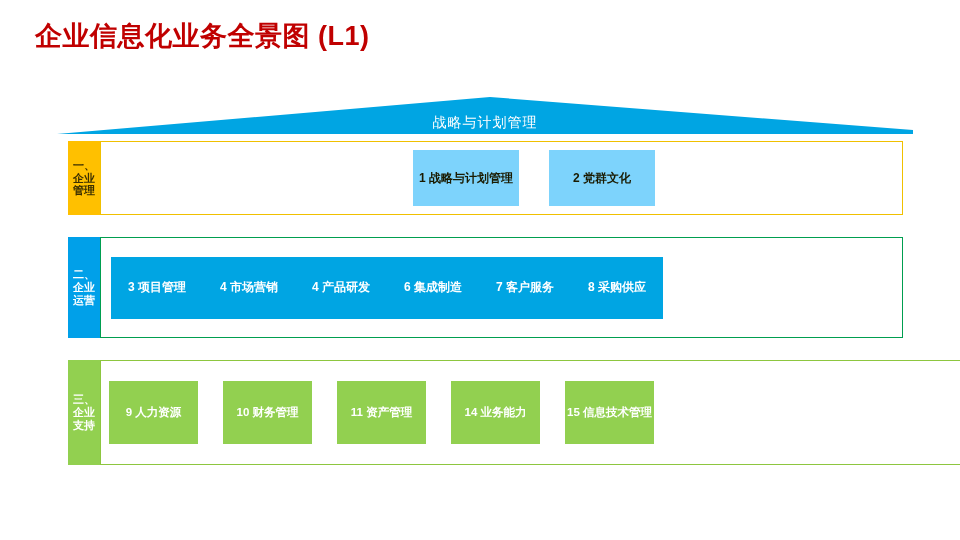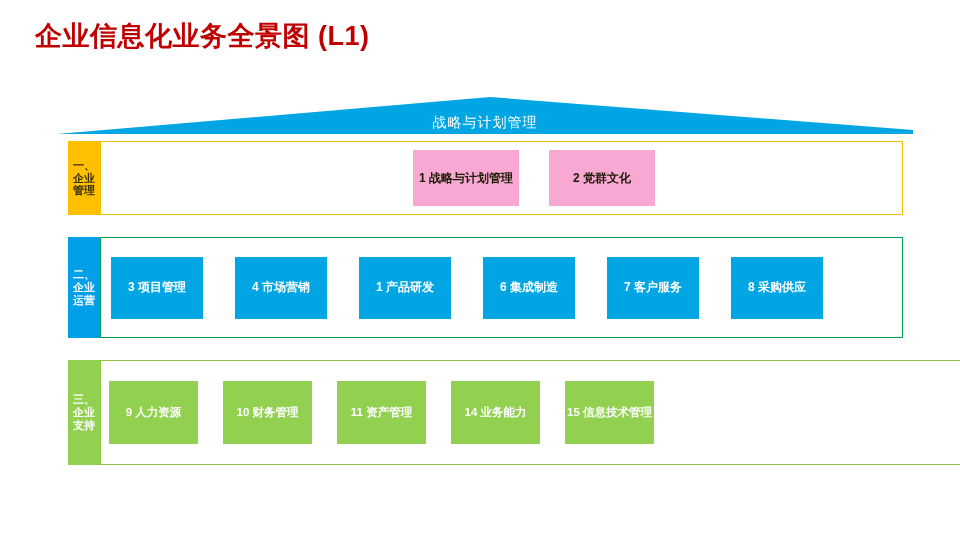--- a/index.html
+++ b/index.html
@@ -115,36 +115,36 @@
     justify-content: center;
     color: #ffffff;
     font-weight: bold;
     box-sizing: border-box;
     white-space: nowrap;
     text-align: center;
   }
 
   
   .layer-1 .card {
-    background: #f9a8d4;
+    background: #7dd3fc;
     color: #1a1a00;
     width: 106px;
     height: 56px;
     font-size: 12px;
   }
   .layer-1 .cards { padding-left: 312px; gap: 30px; }
 
   
   .layer-2 .card {
     background: #00A5E3;
     width: 92px;
     height: 62px;
     font-size: 12px;
   }
-  .layer-2 .cards { padding-left: 10px; gap: 32px; }
+  .layer-2 .cards { padding-left: 10px; }
 
   
   .layer-3 .card {
     background: #92D050;
     width: 89px;
     height: 63px;
     font-size: 11.5px;
   }
   .layer-3 .cards { padding-left: 8px; gap: 25px; }
 </style>
@@ -177,21 +177,21 @@
 <div class="layer layer-2">
   <div class="layer-tab">
     <span>二、</span>
     <span>企业</span>
     <span>运营</span>
   </div>
   <div class="layer-body">
     <div class="cards">
       <div class="card">3 项目管理</div>
       <div class="card">4 市场营销</div>
-      <div class="card">1 产品研发</div>
+      <div class="card">4 产品研发</div>
       <div class="card">6 集成制造</div>
       <div class="card">7 客户服务</div>
       <div class="card">8 采购供应</div>
     </div>
   </div>
 </div>
 
 <div class="layer layer-3">
   <div class="layer-tab">
     <span>三、</span>

